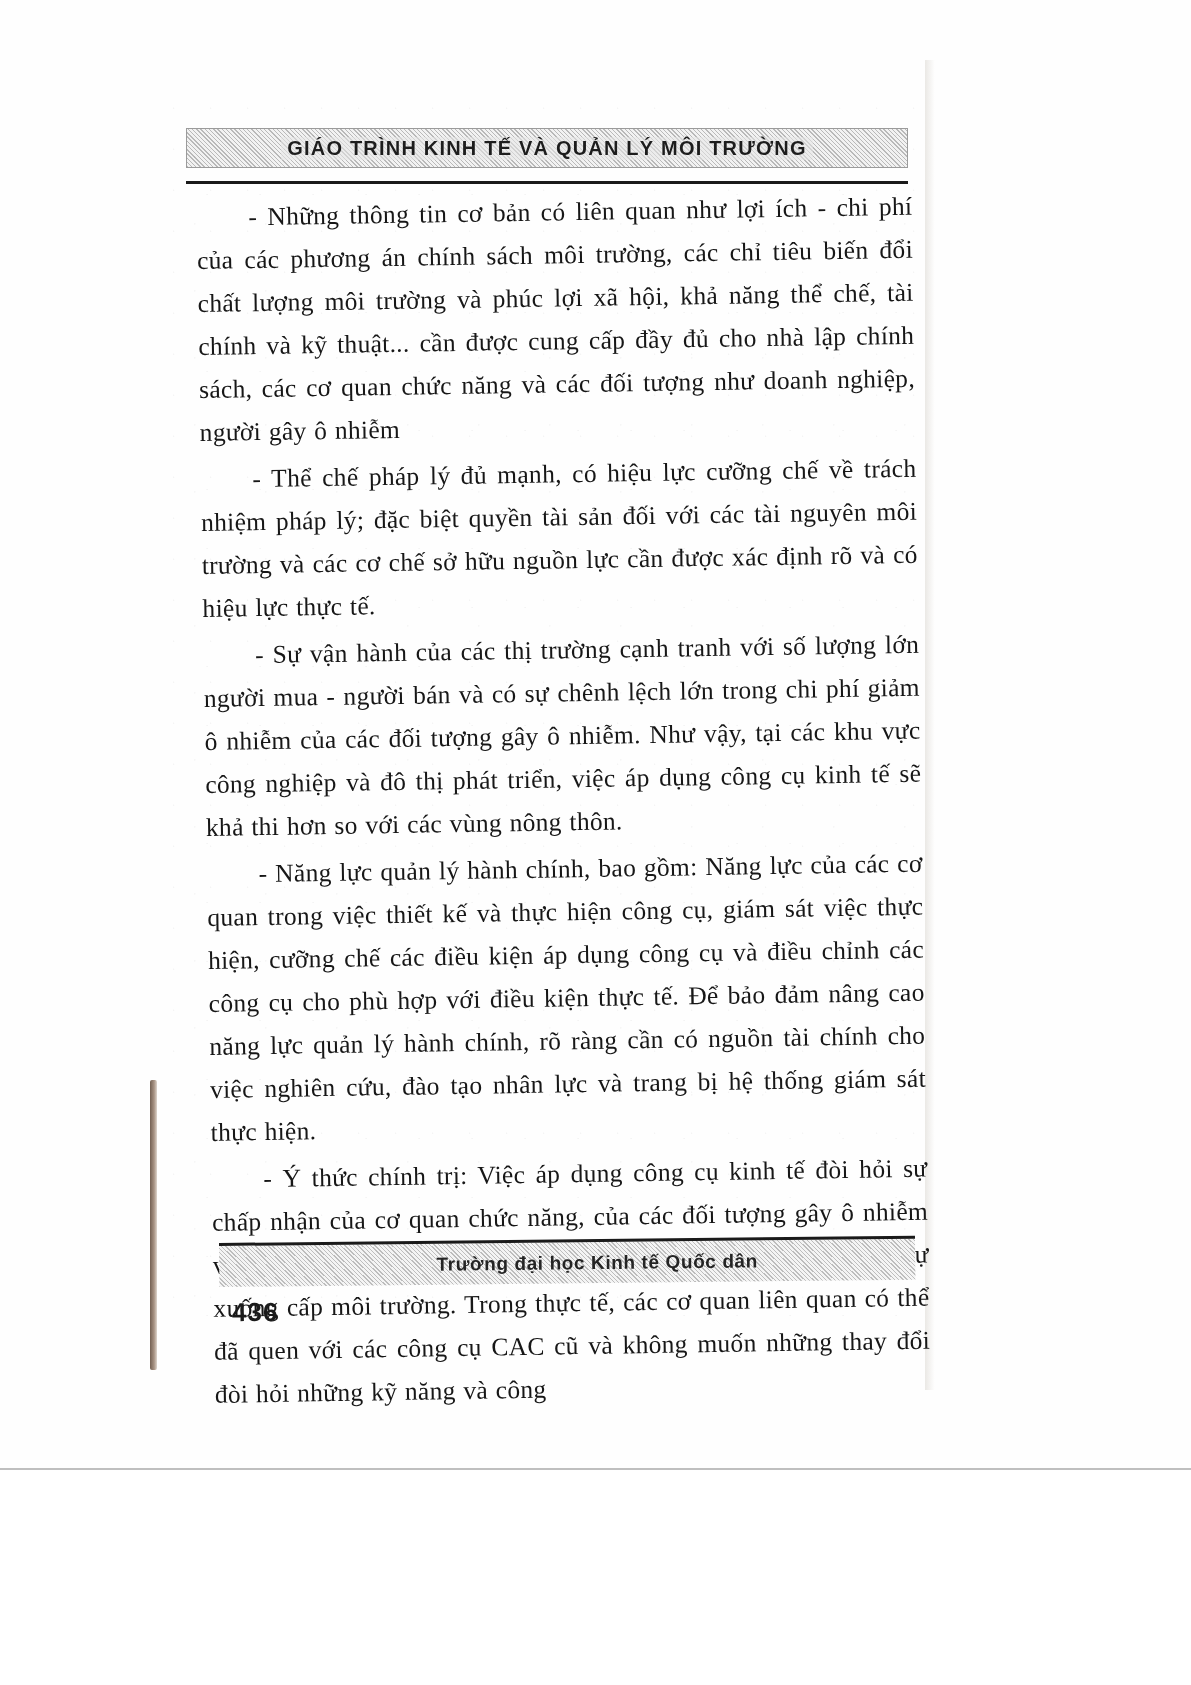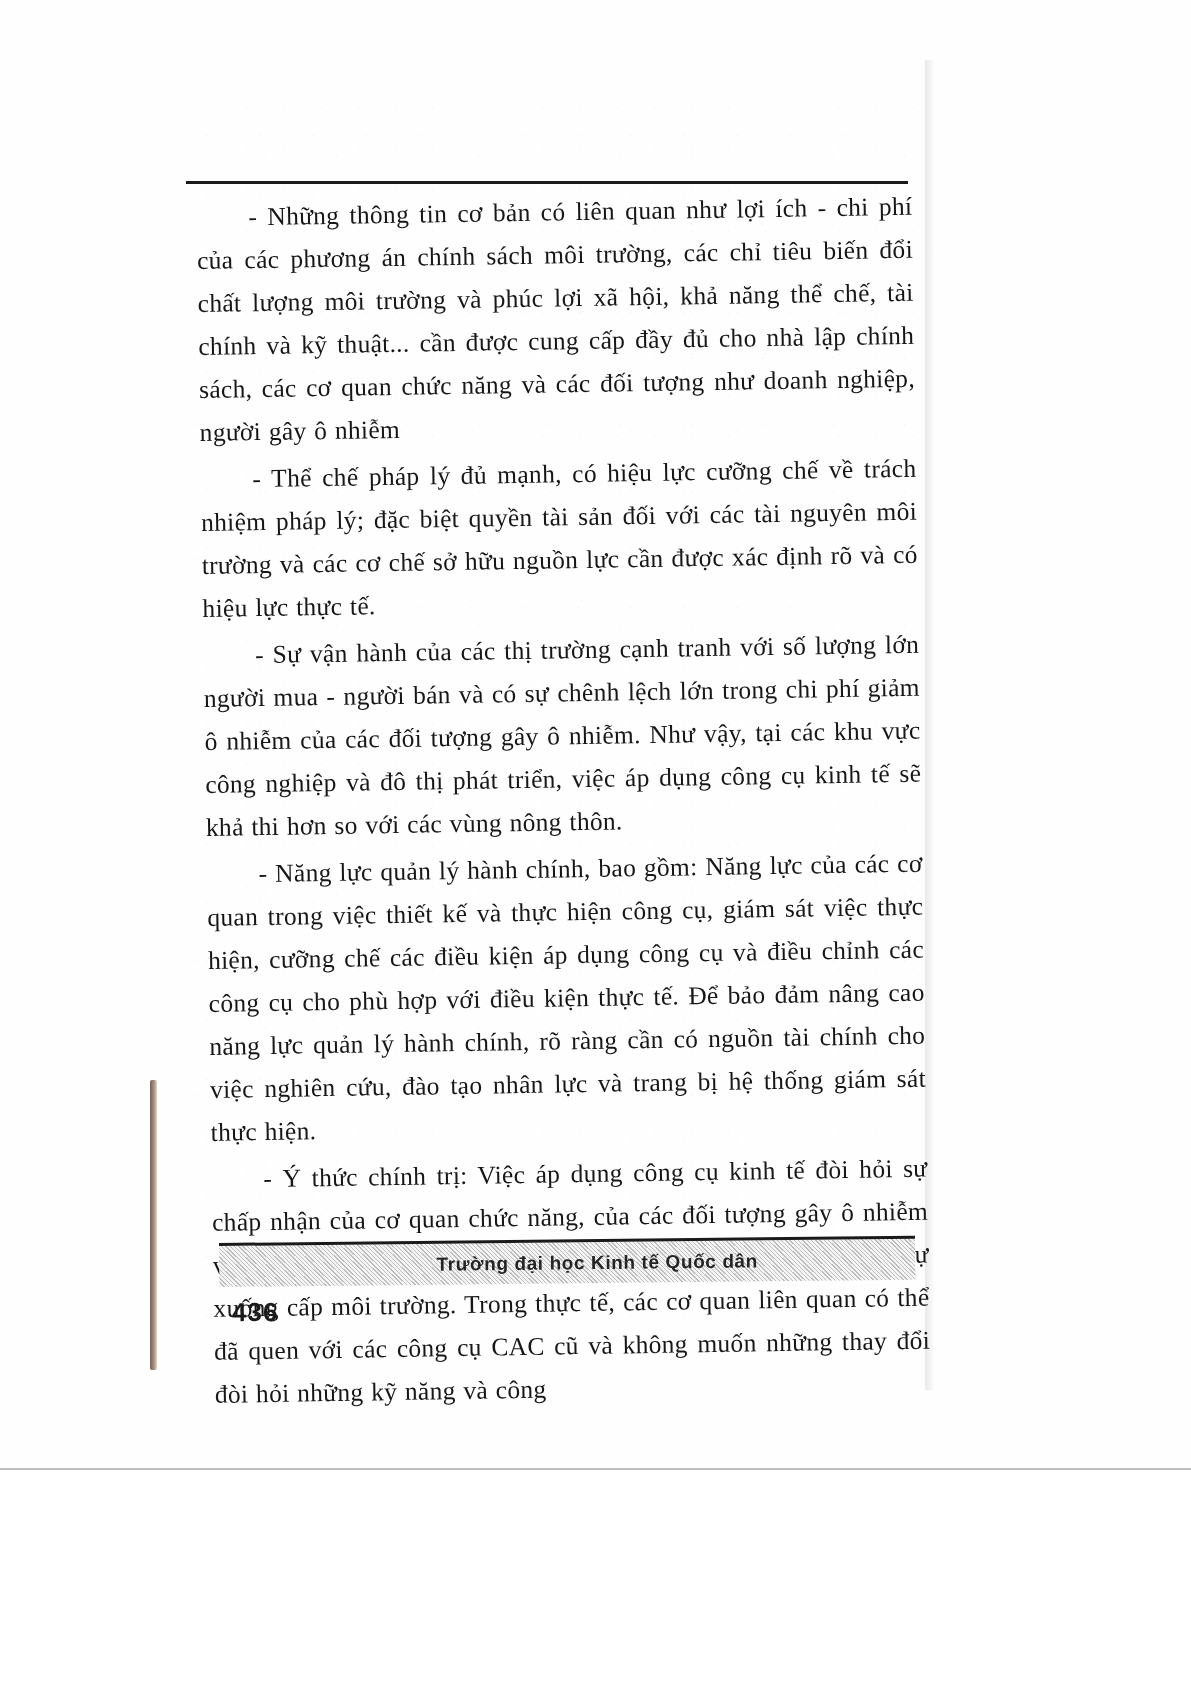--- a/index.html
+++ b/index.html
@@ -180,20 +180,23 @@
   }
 </style>
 </head>
 <body>
 
 <div class="page-sheet">
 
   <div class="page-edge-shadow"></div>
   <div class="binding-edge"></div>
 
+  <div class="header-band">
+    <span class="header-title">GIÁO TRÌNH KINH TẾ VÀ QUẢN LÝ MÔI TRƯỜNG</span>
+  </div>
   <div class="header-rule"></div>
 
   <div class="content content-rotate">
     <p class="para">- Những thông tin cơ bản có liên quan như lợi ích - chi phí của các phương án chính sách môi trường, các chỉ tiêu biến đổi chất lượng môi trường và phúc lợi xã hội, khả năng thể chế, tài chính và kỹ thuật... cần được cung cấp đầy đủ cho nhà lập chính sách, các cơ quan chức năng và các đối tượng như doanh nghiệp, người gây ô nhiễm</p>
     <p class="para">- Thể chế pháp lý đủ mạnh, có hiệu lực cưỡng chế về trách nhiệm pháp lý; đặc biệt quyền tài sản đối với các tài nguyên môi trường và các cơ chế sở hữu nguồn lực cần được xác định rõ và có hiệu lực thực tế.</p>
     <p class="para">- Sự vận hành của các thị trường cạnh tranh với số lượng lớn người mua - người bán và có sự chênh lệch lớn trong chi phí giảm ô nhiễm của các đối tượng gây ô nhiễm. Như vậy, tại các khu vực công nghiệp và đô thị phát triển, việc áp dụng công cụ kinh tế sẽ khả thi hơn so với các vùng nông thôn.</p>
     <p class="para">- Năng lực quản lý hành chính, bao gồm: Năng lực của các cơ quan trong việc thiết kế và thực hiện công cụ, giám sát việc thực hiện, cưỡng chế các điều kiện áp dụng công cụ và điều chỉnh các công cụ cho phù hợp với điều kiện thực tế. Để bảo đảm nâng cao năng lực quản lý hành chính, rõ ràng cần có nguồn tài chính cho việc nghiên cứu, đào tạo nhân lực và trang bị hệ thống giám sát thực hiện.</p>
     <p class="para">- Ý thức chính trị: Việc áp dụng công cụ kinh tế đòi hỏi sự chấp nhận của cơ quan chức năng, của các đối tượng gây ô nhiễm và của các tổ chức phi lợi nhuận đại diện cho các nạn nhân của sự xuống cấp môi trường. Trong thực tế, các cơ quan liên quan có thể đã quen với các công cụ CAC cũ và không muốn những thay đổi đòi hỏi những kỹ năng và công</p>
   </div>
 

